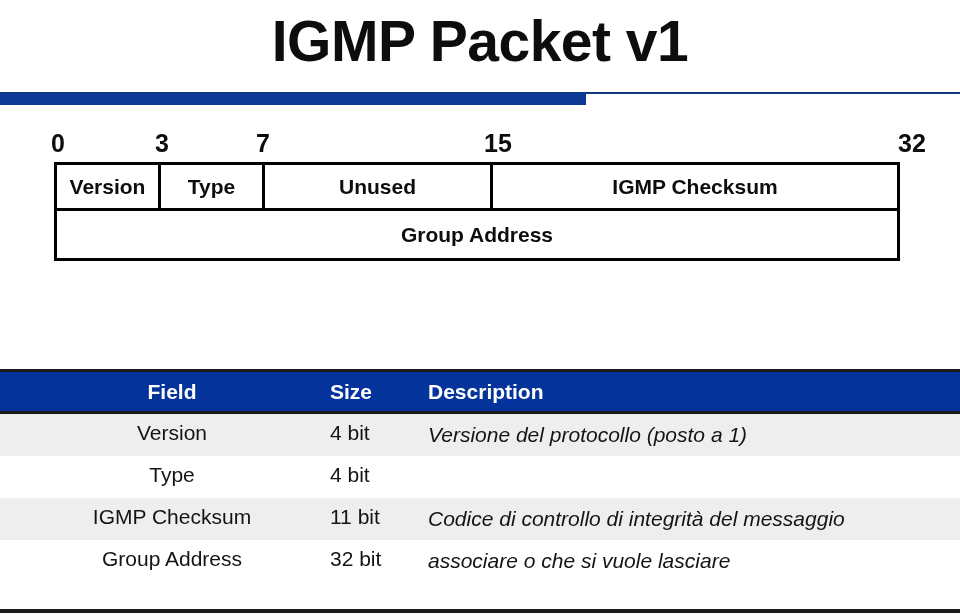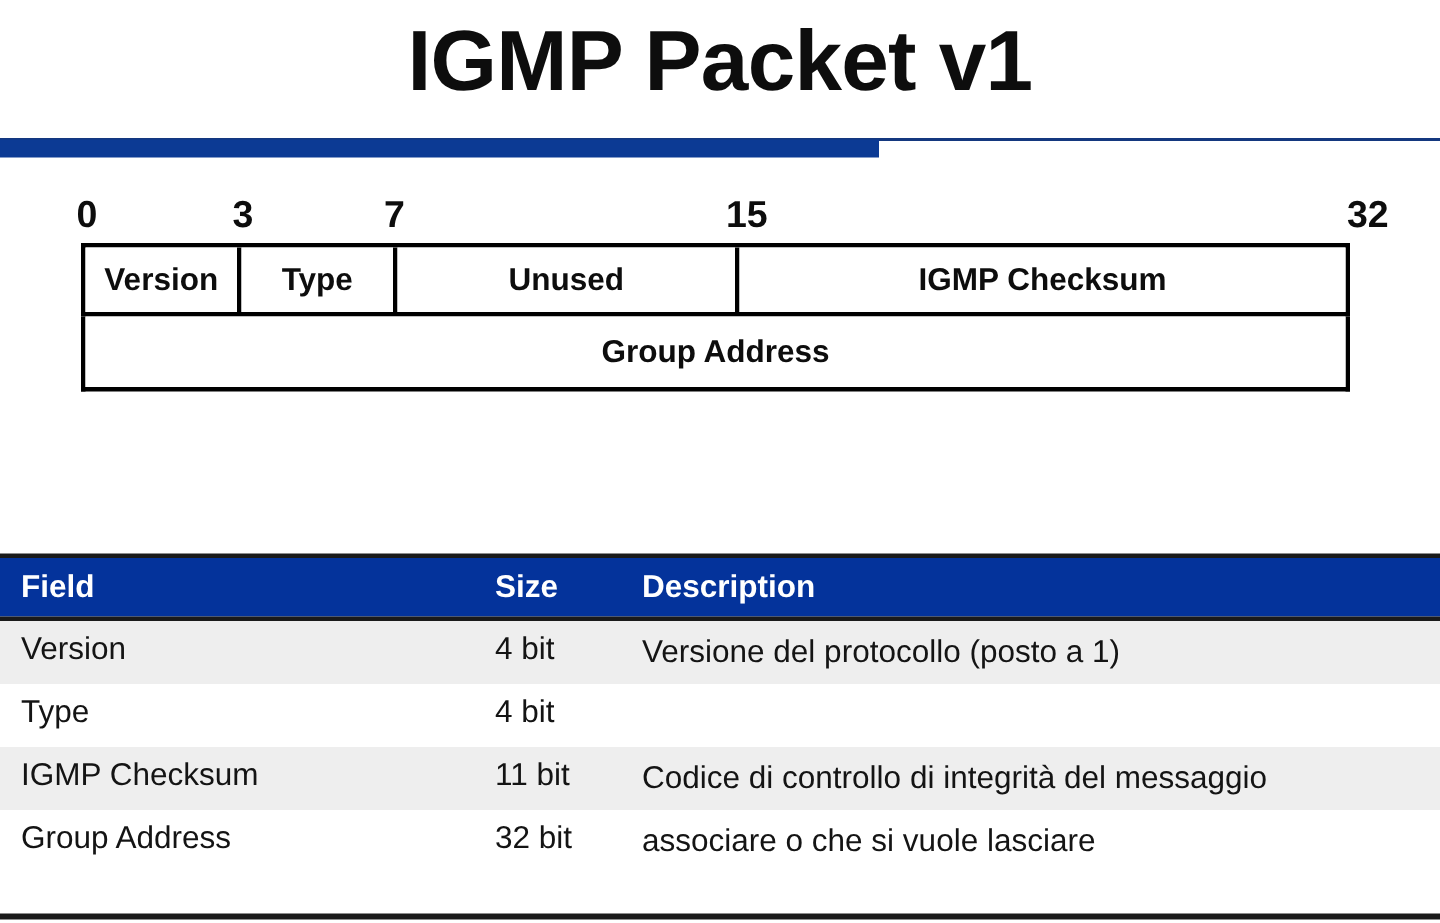--- a/index.html
+++ b/index.html
@@ -153,35 +153,35 @@
     font-size: 21px;
     color: #141414;
     min-height: 42px;
     box-sizing: border-box;
     padding-top: 7px;
   }
   .ft-row.shade { background: #eeeeee; }
   .ft-row.plain { background: #ffffff; }
   .ft-row.tall  { min-height: 67px; }
 
-  .col-field { width: 330px; box-sizing: border-box; padding-left: 14px; }
+  .col-field { width: 330px; box-sizing: border-box; padding-left: 14px; text-align: center; }
   .col-size  { width: 90px;  box-sizing: border-box; padding-left: 0px; }
   .col-desc  { flex: 1 1 auto; box-sizing: border-box; padding-left: 8px; line-height: 1.33; }
 
   .ft-header .col-field { padding-left: 14px; }
   .ft-header .col-size  { padding-left: 0px; }
   .ft-header .col-desc  { padding-left: 8px; }
 
   .ft-bottomrule {
     height: 4px;
     background: #1a1a1a;
     width: 960px;
     margin-top: 2px;
   }
-  .desc-line { display: block; }
+  .desc-line { display: block; font-style: italic; }
 </style>
 </head>
 <body>
 
 <div class="slide-title">IGMP Packet v1</div>
 
 <div class="divider-wrap">
   <div class="divider-thin"></div>
   <div class="divider-thick"></div>
 </div>

